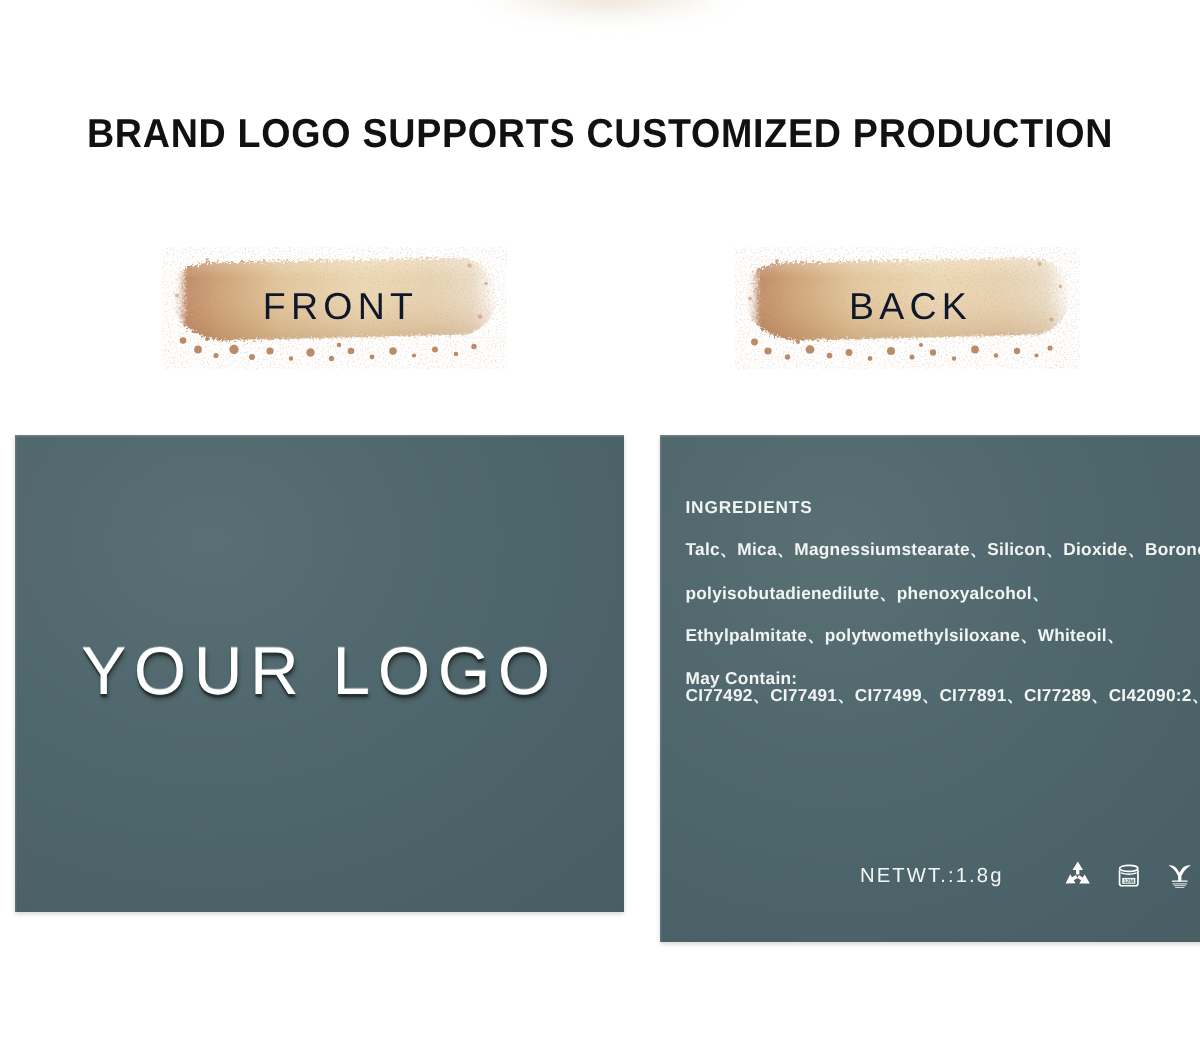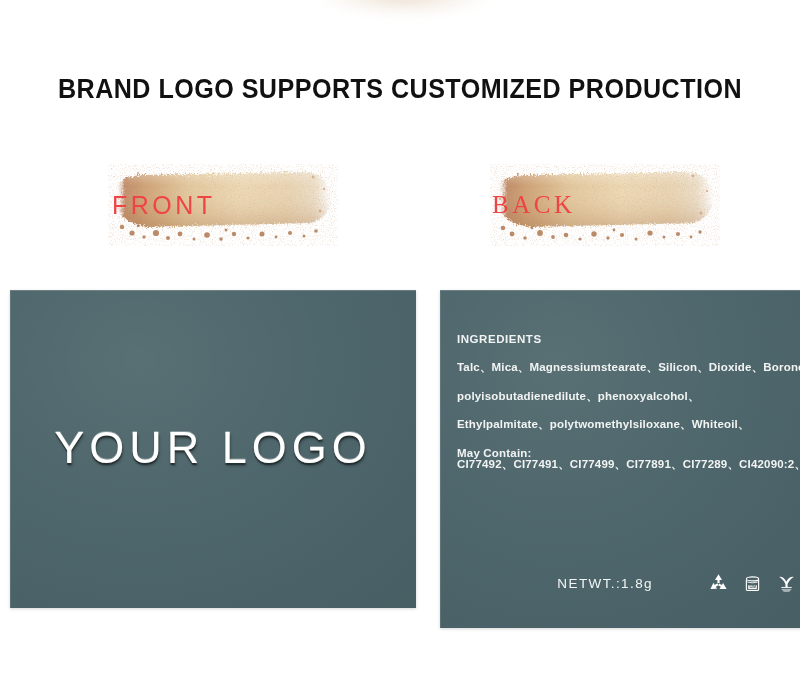--- a/index.html
+++ b/index.html
@@ -47,36 +47,37 @@
     white-space: nowrap;
   }
 
   
   .swatch {
     position: absolute;
     width: 230px;
     height: 84px;
   }
   .swatch-front { left: 108px; top: 163px; }
-  .swatch-back  { left: 490px; top: 163px; font-family: Liberation Serif, serif; }
+  .swatch-back  { left: 490px; top: 163px; }
 
   .swatch-smear {
     position: absolute;
     inset: 0;
   }
   .swatch-label {
     position: absolute;
     left: 0;
     top: 50%;
     width: 100%;
     transform: translateY(-50%);
+    text-align: center;
     font-size: 25px;
     font-weight: 400;
     letter-spacing: 3.5px;
-    color: #ef4444;
+    color: #0f172a;
     z-index: 3;
   }
   .swatch-front .swatch-label { padding-left: 4px; }
   .swatch-back  .swatch-label { padding-left: 2px; }
 
   
   .card {
     position: absolute;
     background:
       radial-gradient(ellipse 120% 130% at 32% 22%,
@@ -168,21 +169,21 @@
     display: flex;
     align-items: center;
     justify-content: flex-end;
     gap: 17px;
   }
   .netwt {
     font-size: 13.5px;
     font-weight: 400;
     letter-spacing: 1.4px;
     color: #f4f6f5;
-    margin-right: 38px;
+    margin-right: 22px;
     white-space: nowrap;
   }
   .symbols {
     display: flex;
     align-items: center;
     gap: 13px;
   }
   .symbol {
     display: block;
     line-height: 0;

